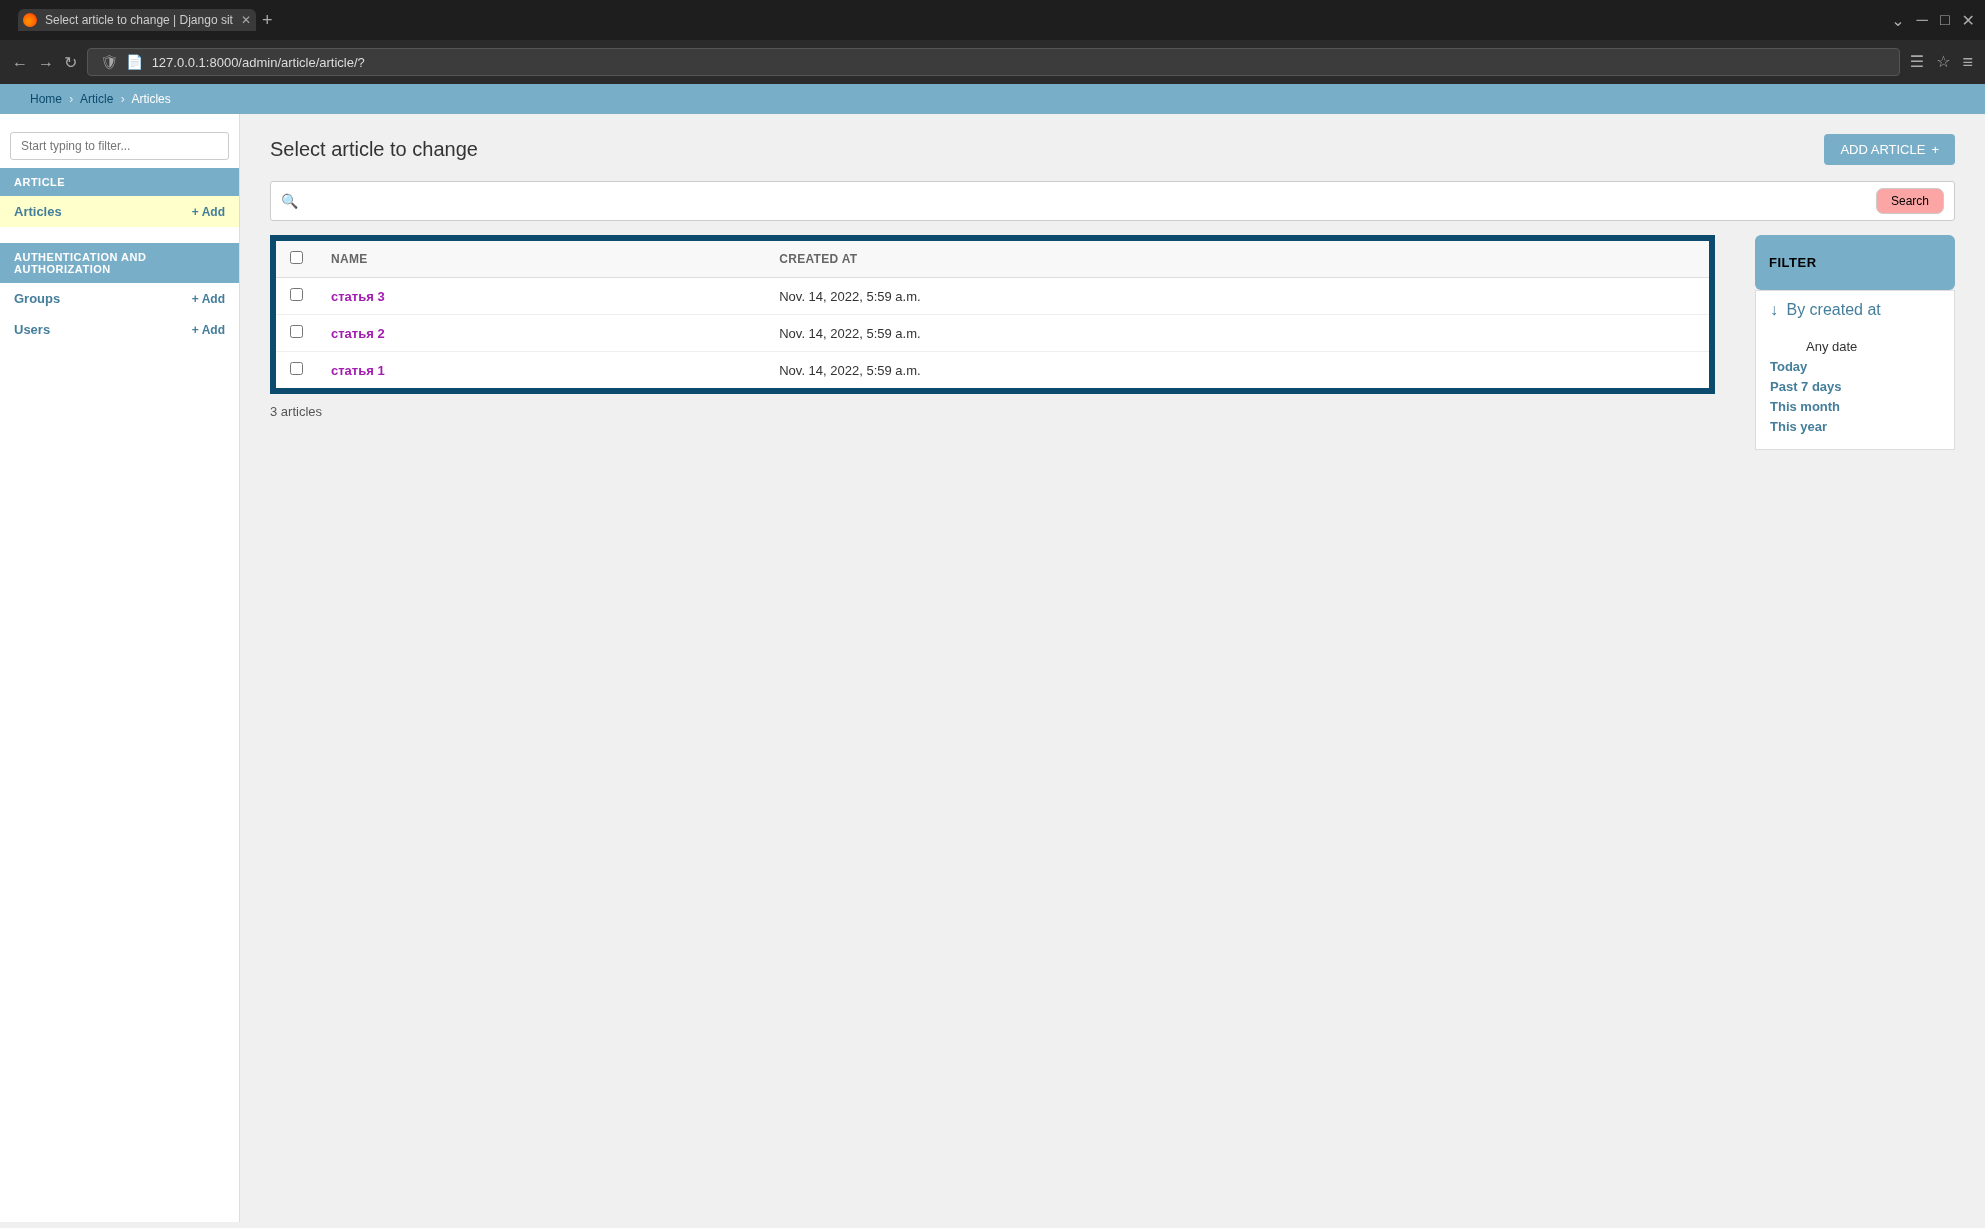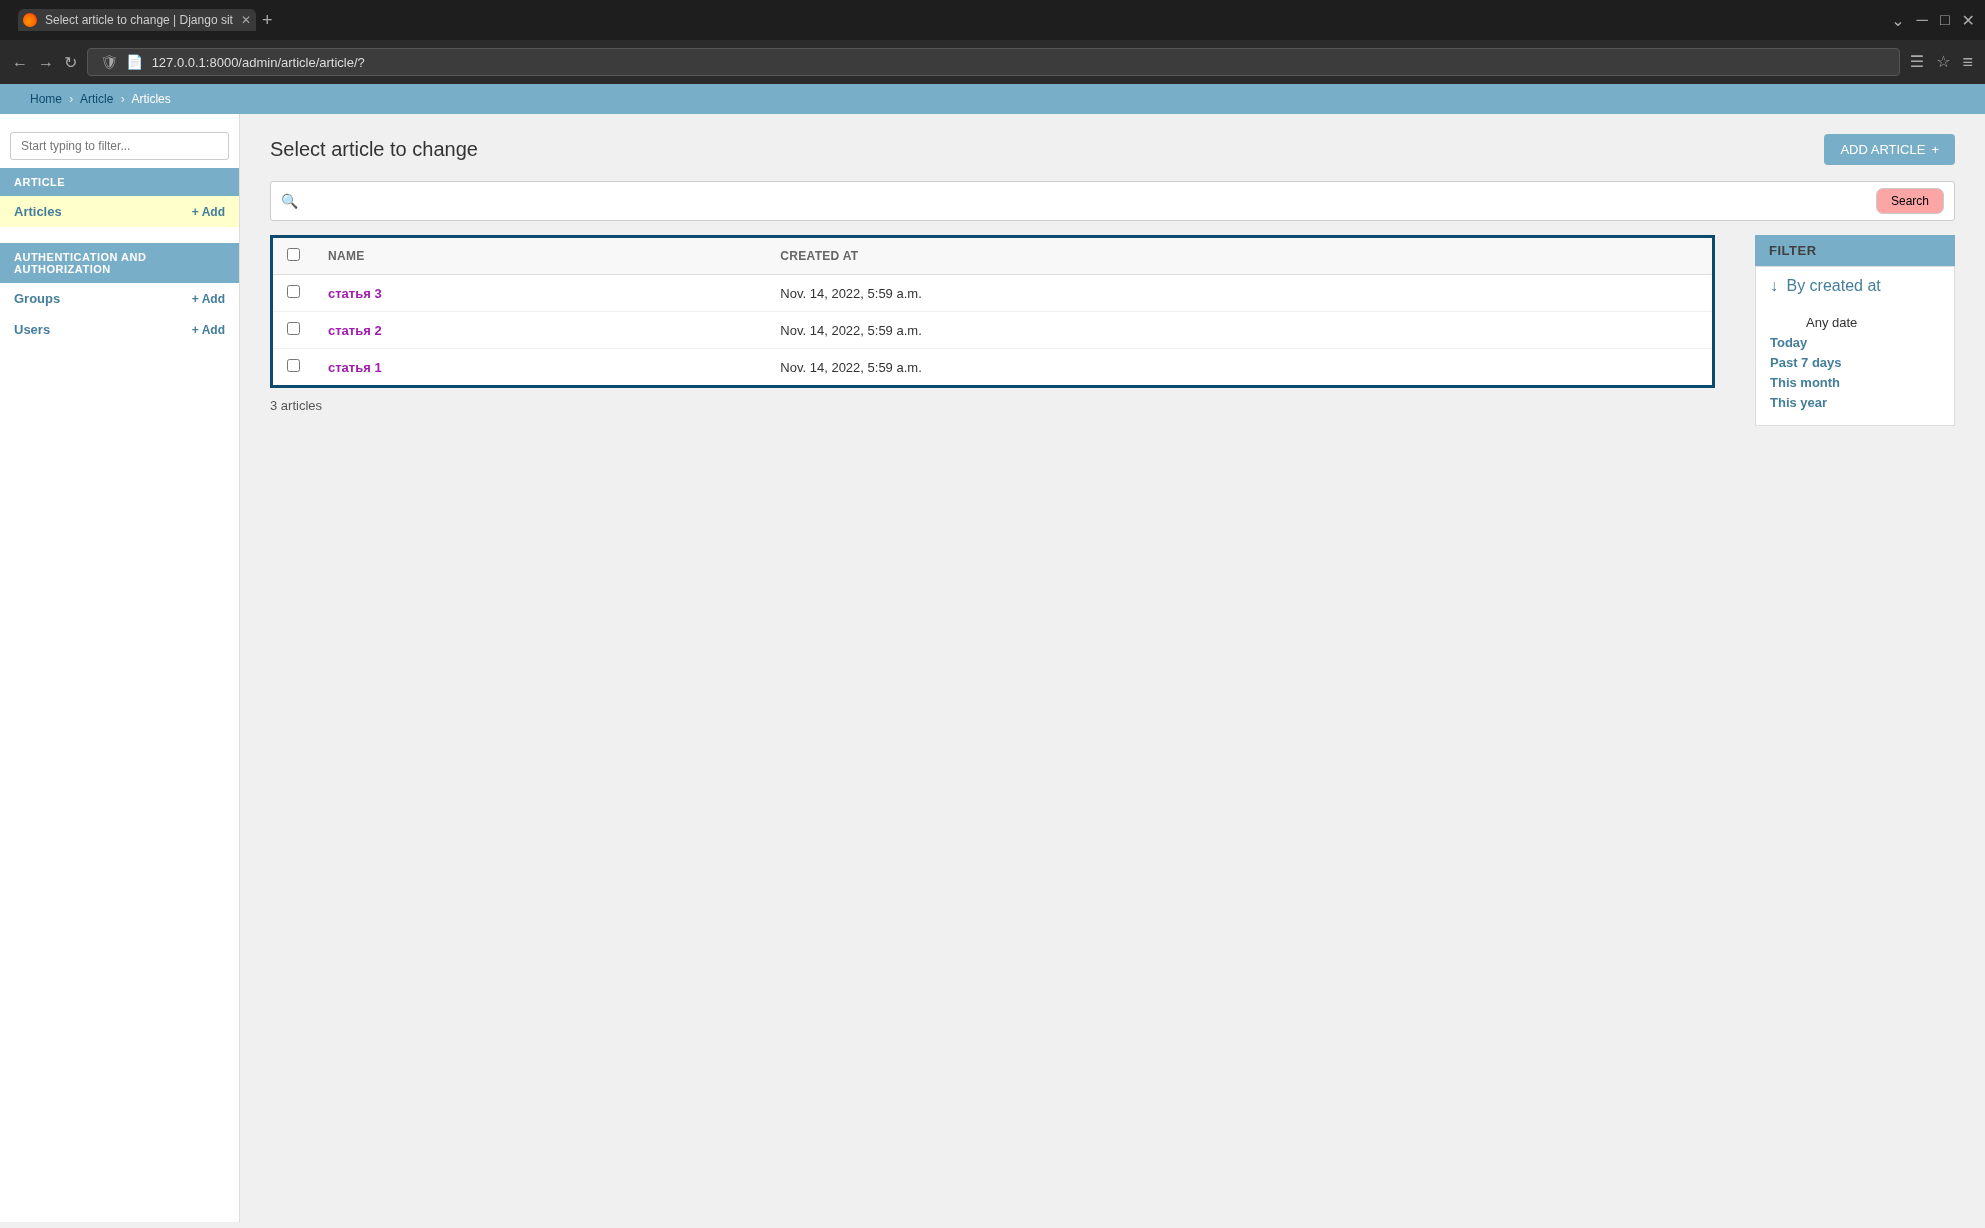--- a/index.html
+++ b/index.html
@@ -261,21 +261,21 @@
       cursor: pointer;
       font-size: 13px;
     }
     .selected-count { color: #555; margin-left: 6px; }
 
     
     .articles-table {
       width: 100%;
       border-collapse: collapse;
       background: #fff;
-      border: 3px solid #0c4a6e;
+      border: 6px solid #0c4a6e;
     }
     .articles-table thead tr {
       background: #f8f8f8;
       border-bottom: 1px solid #ddd;
     }
     .articles-table th {
       padding: 10px 14px;
       text-align: left;
       font-size: 12px;
       color: #666;
@@ -303,26 +303,27 @@
     }
 
     
     .filter-panel {
       width: 200px;
       min-width: 200px;
       margin-left: 20px;
     }
     .filter-header {
       background: #79aec8;
-      color: #404040;
-      padding: 8px 14px;
+      color: #000000;
+      padding: 20px 14px;
       font-size: 13px;
       font-weight: bold;
       text-transform: uppercase;
       letter-spacing: 0.5px;
+      border-radius: 6px;
     }
     .filter-body {
       background: #fff;
       border: 1px solid #ddd;
       padding: 10px 14px;
     }
     .filter-section-title {
       font-size: 16px;
       color: #447e9b;
       margin-bottom: 20px;

